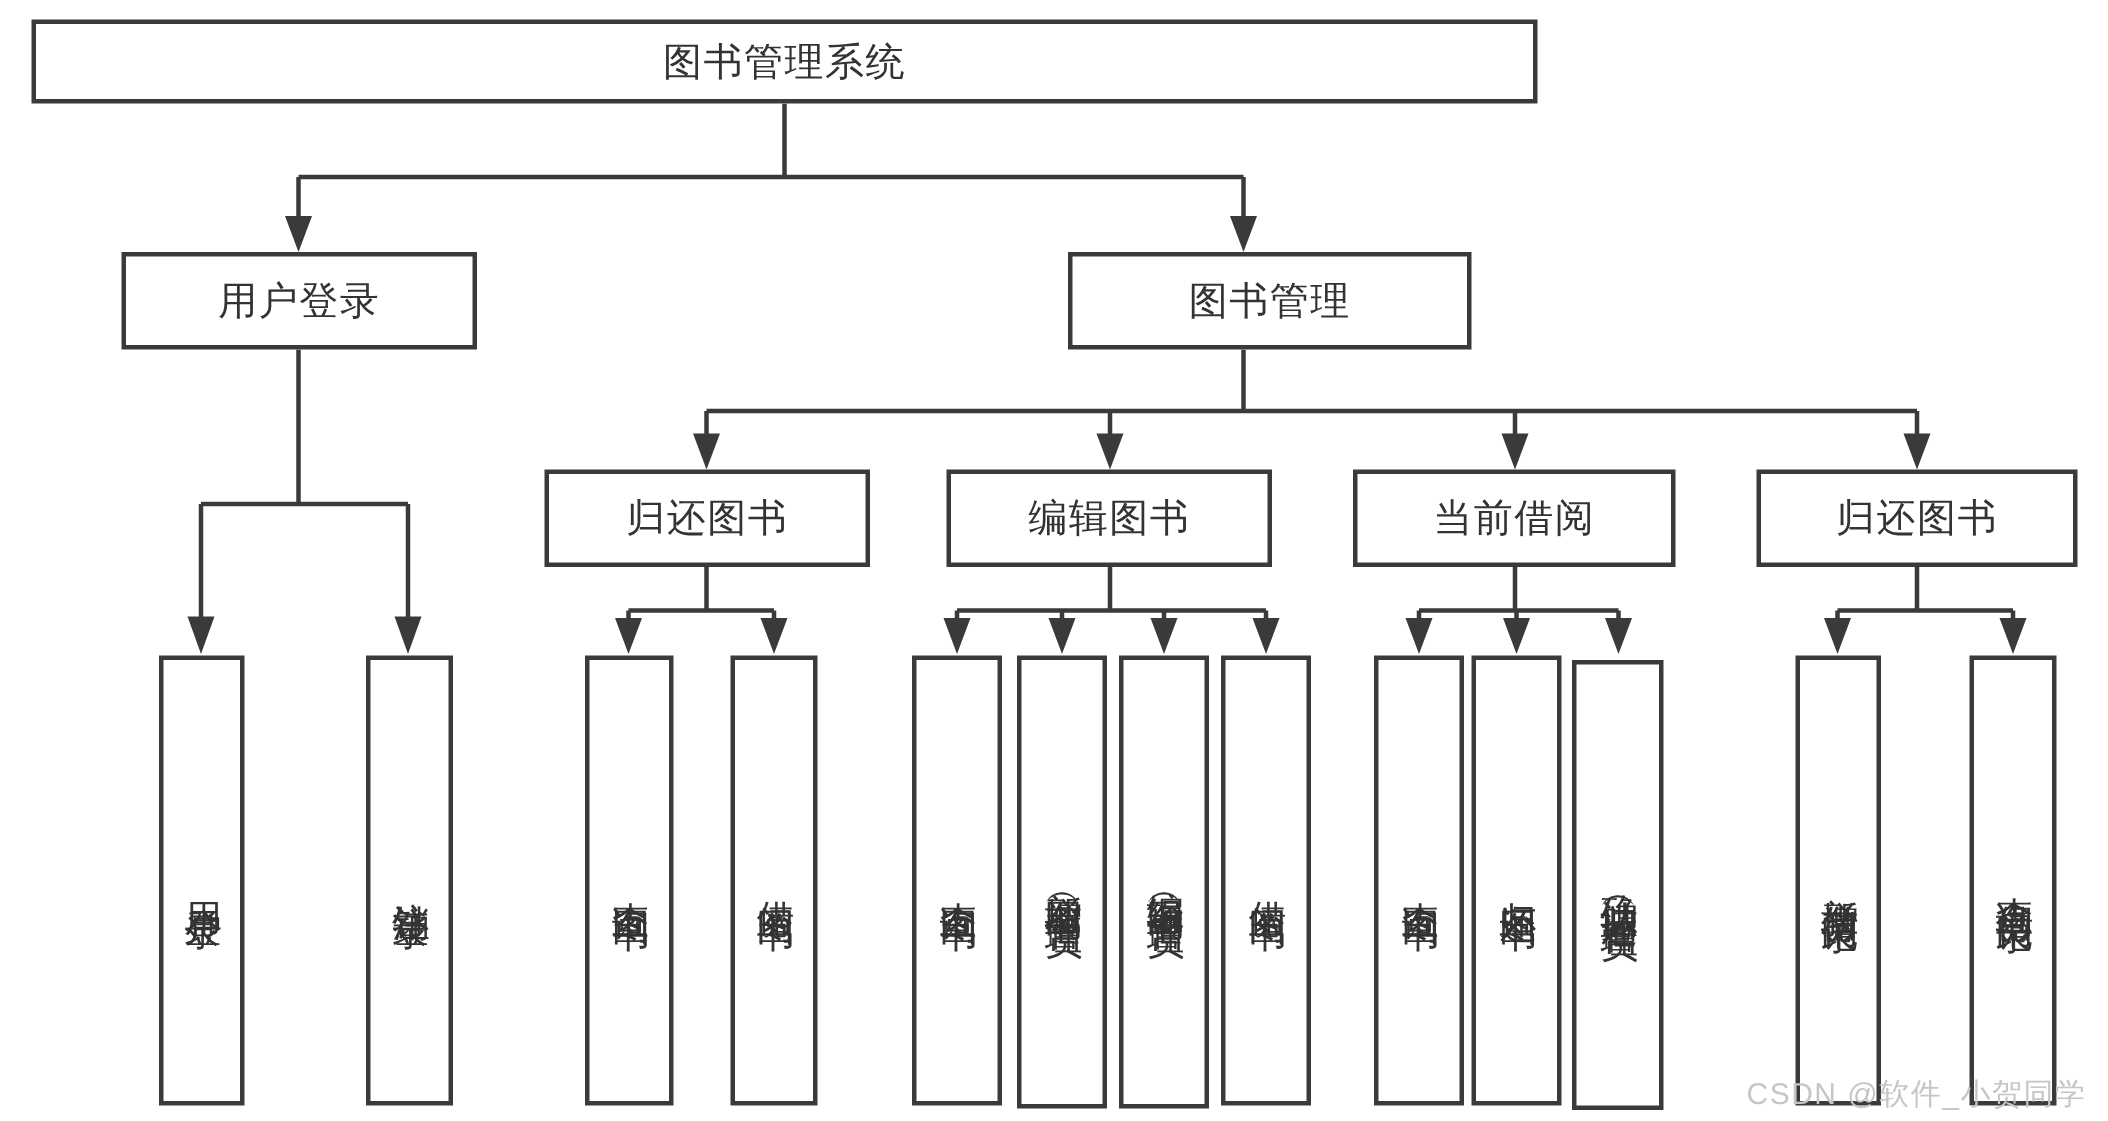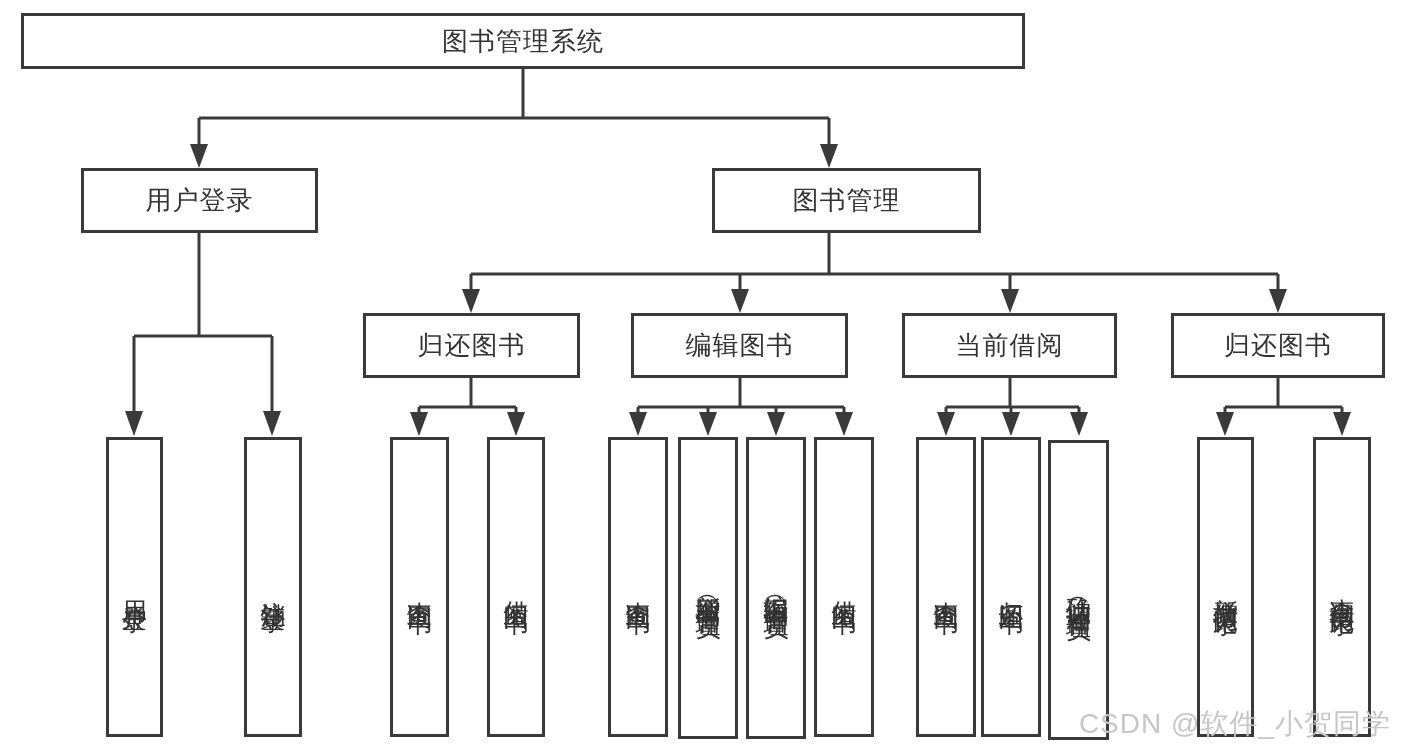--- a/index.html
+++ b/index.html
@@ -34,21 +34,21 @@
     text-orientation: mixed;
     line-height: 1;
     letter-spacing: 3px;
     font-size: 25px;
     white-space: nowrap;
   }
   .watermark {
     position: absolute;
     right: 14px;
     bottom: 4px;
-    font-size: 28px;
+    font-size: 20px;
     color: #c6c6c6;
     letter-spacing: 1px;
     z-index: 3;
     pointer-events: none;
   }
 </style>
 </head>
 <body>
 
 <div class="canvas">

